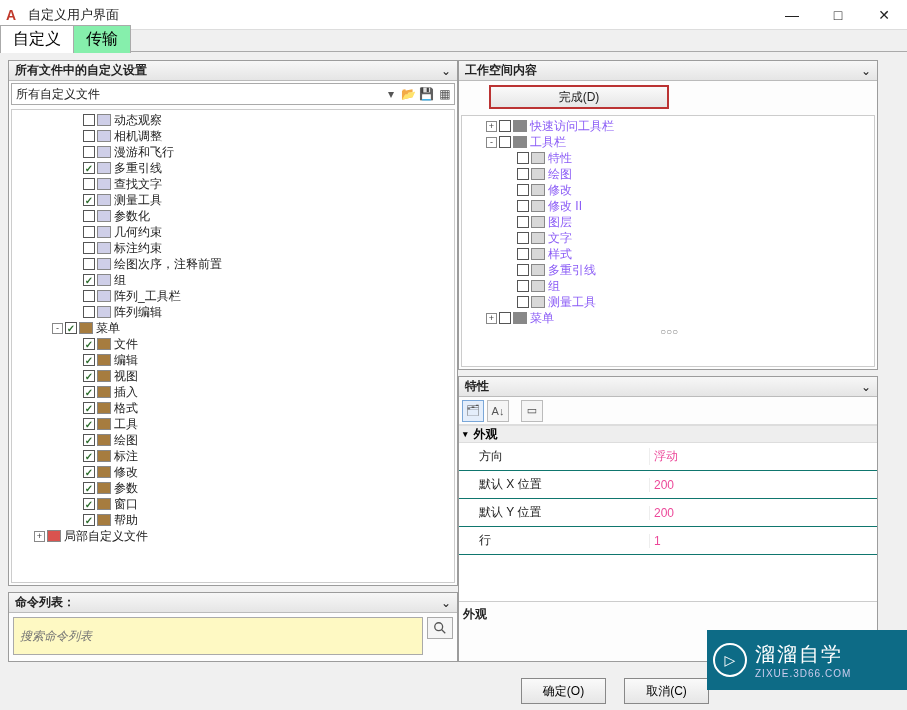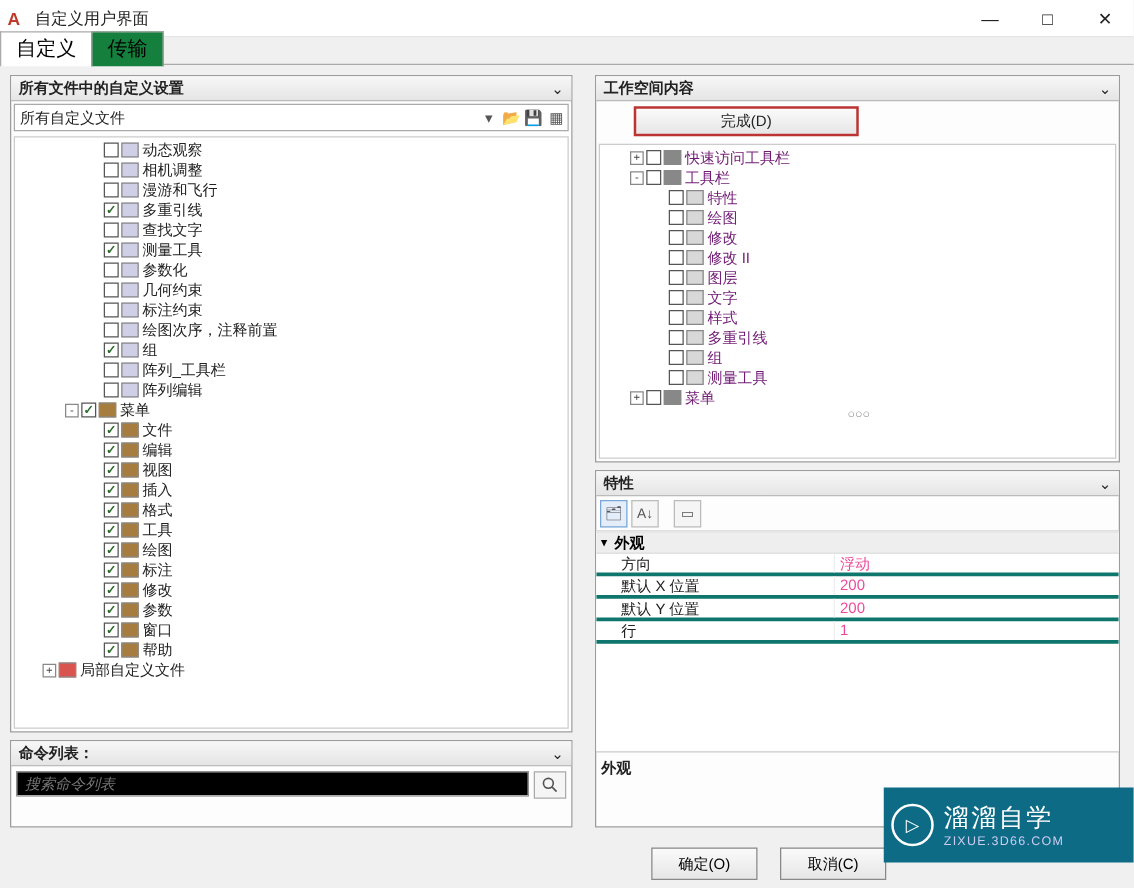--- a/index.html
+++ b/index.html
@@ -8,25 +8,25 @@
 
 .titlebar { height: 30px; background: #fff; display: flex; align-items: center; padding-left: 6px; border-bottom: 1px solid #ddd; }
 .titlebar .logo { width: 16px; height: 16px; color: #c0392b; font-weight: bold; font-size: 14px; margin-right: 6px; }
 .titlebar .ttl { flex: 1; font-size: 13px; color: #222; }
 .winbtns { display: flex; }
 .winbtn { width: 46px; height: 30px; display: flex; align-items: center; justify-content: center; font-size: 14px; color: #222; }
 
 
 .tabs { height: 22px; background: #f0f0f0; display: flex; align-items: flex-end; padding-left: 0; }
 .tab { padding: 3px 12px; border: 1px solid #aaa; background: #fff; border-bottom: none; position: relative; top: 1px; font-size: 16px; }
-.tab.inactive { background: #15803d; margin-left: -1px; font-family: Liberation Serif, serif;}
+.tab.inactive { background: #86efac; margin-left: -1px; font-family: Liberation Serif, serif;}
 .tabs-line{border-bottom:1px solid #aaa; margin-top:-1px;}
 
 
-.main { display: flex; gap: 18px; padding: 8px; height: 618px; }
+.main { display: flex; padding: 8px; height: 618px; }
 .col-left { width: 450px; display: flex; flex-direction: column; gap: 6px;}
 .col-right { width: 420px; display: flex; flex-direction: column; gap: 6px;}
 
 .panel { border: 1px solid #9c9c9c; background: #fdfdfd; display:flex; flex-direction:column;}
 .panel-hd { background: linear-gradient(#f7f7f7,#e5e5e5); border-bottom: 1px solid #bbb; height: 20px; display: flex; align-items: center; padding: 0 6px; font-weight: bold; font-size: 12px; color:#222;}
 .panel-hd .collapse { margin-left:auto; font-size:12px; font-weight:normal; cursor:default;}
 
 
 .file-row { display:flex; align-items:center; height:22px; background:#fff; border:1px solid #aaa; margin:2px;}
 .file-row span.fname{ flex:1; padding:0 4px; color:#222;}
@@ -43,50 +43,50 @@
 .node .cb { width:12px; height:12px; border:1px solid #555; margin-right:2px; display:inline-flex; align-items:center; justify-content:center; font-size:10px; color:#2a6b2a; font-weight:bold;}
 .node .cb.checked::after{content:"✓"; font-size:10px;}
 .node .ic { width:14px; height:12px; margin-right:3px; display:inline-block; background:#ccc; border:1px solid #888;}
 .node .ic.book{background:#a67c3f;}
 .node .ic.item{background:#cfcfe8;}
 .node .ic.cui{background:#d9534f;}
 .node .lbl{ color:#222;}
 .node .sp{display:inline-block;}
 
 
-.rtree .lbl{ color:#701a75;}
+.rtree .lbl{ color:#8b5cf6;}
 .rtree .ic.root{background:#888;}
 .rtree .ic.bar{background:#d8d8d8;}
 
 
 .ws-panel{height:310px;}
 .done-btn{margin:4px 30px; height:24px; border:2px solid #b33; background:linear-gradient(#fafafa,#e6e6e6); display:flex; align-items:center; justify-content:center; color:#222;width:180px;}
 .rtree-wrap{flex:1; overflow-y:scroll; background:#fff; border:1px solid #ccc; margin:2px; padding:2px 0 2px 2px; position:relative;}
 .rtree-wrap::-webkit-scrollbar{width:16px;}
 .rtree-wrap::-webkit-scrollbar-track{background:#f0f0f0;border-left:1px solid #ddd;}
 .rtree-wrap::-webkit-scrollbar-thumb{background:#cdcdcd;border:1px solid #aaa;}
 .dots{position: sticky; bottom:0; left:0; right:0; text-align:center; font-size:10px; color:#888; background:#fff;}
 
 
 .props-panel{flex:1;}
 .prop-toolbar{height:28px; display:flex; align-items:center; padding:3px; gap:3px; border-bottom:1px solid #ddd;}
 .pbtn{width:22px; height:22px; border:1px solid #bbb; background:#f5f5f5; display:flex;align-items:center;justify-content:center;font-size:11px;color:#555;}
 .pbtn.active{border-color:#7aa7d8; background:#e4eefb;}
 .prop-body{flex:1; background:#fff; overflow:auto;}
 .cat-row{background:#eee; height:18px; display:flex; align-items:center; padding-left:4px; font-weight:bold; border-bottom:1px solid #ddd; border-top:1px solid #ddd;}
 .cat-row .caret{margin-right:6px; font-size:9px;}
-.prop-row{display:flex; height:18px; border-bottom:3px solid #0f766e;}
+.prop-row{display:flex; height:28px; border-bottom:1px solid #0f766e;align-items:center;}
 .prop-row .pname{width:190px; padding-left:20px; color:#222;}
 .prop-row .pval{flex:1; padding-left:4px; color:#ec4899; border-left:1px solid #eee;}
 .prop-desc{height:60px; border-top:1px solid #ccc; padding:4px; color:#222; font-weight:bold;}
 
 
 .cmd-panel{height:70px;}
 .cmd-search{display:flex; margin:4px; gap:4px;}
-.cmd-search input{flex:1; height:20px; border:1px solid #aaa; padding:0 6px; font-style:italic; color:#888; background:#000000;}
+.cmd-search input{flex:1; height:38px; border:1px solid #aaa; padding:0 6px; font-style:italic; color:#888; background:#fef9c3;}
 .cmd-search .sbtn{width:26px;height:22px; border:1px solid #aaa; background:#f5f5f5; display:flex;align-items:center;justify-content:center;}
 
 
 .bottom-bar{position:absolute; bottom:6px; right:20px; display:flex; gap:18px; align-items:center;padding-left:12px;}
 .dlg-btn{ min-width:85px; height:26px; border:1px solid #888; background:linear-gradient(#fafafa,#e6e6e6); padding:0 14px;}
 
 
 .wm{position:absolute; bottom:20px; right:0; width:200px; height:60px; background:#0d6b86; color:#fff; display:flex; align-items:center; padding:6px; gap:8px;}
 .wm .play{width:34px;height:34px;border:2px solid #fff;border-radius:50%;display:flex;align-items:center;justify-content:center;font-size:14px;}
 .wm .txts{display:flex;flex-direction:column;}

